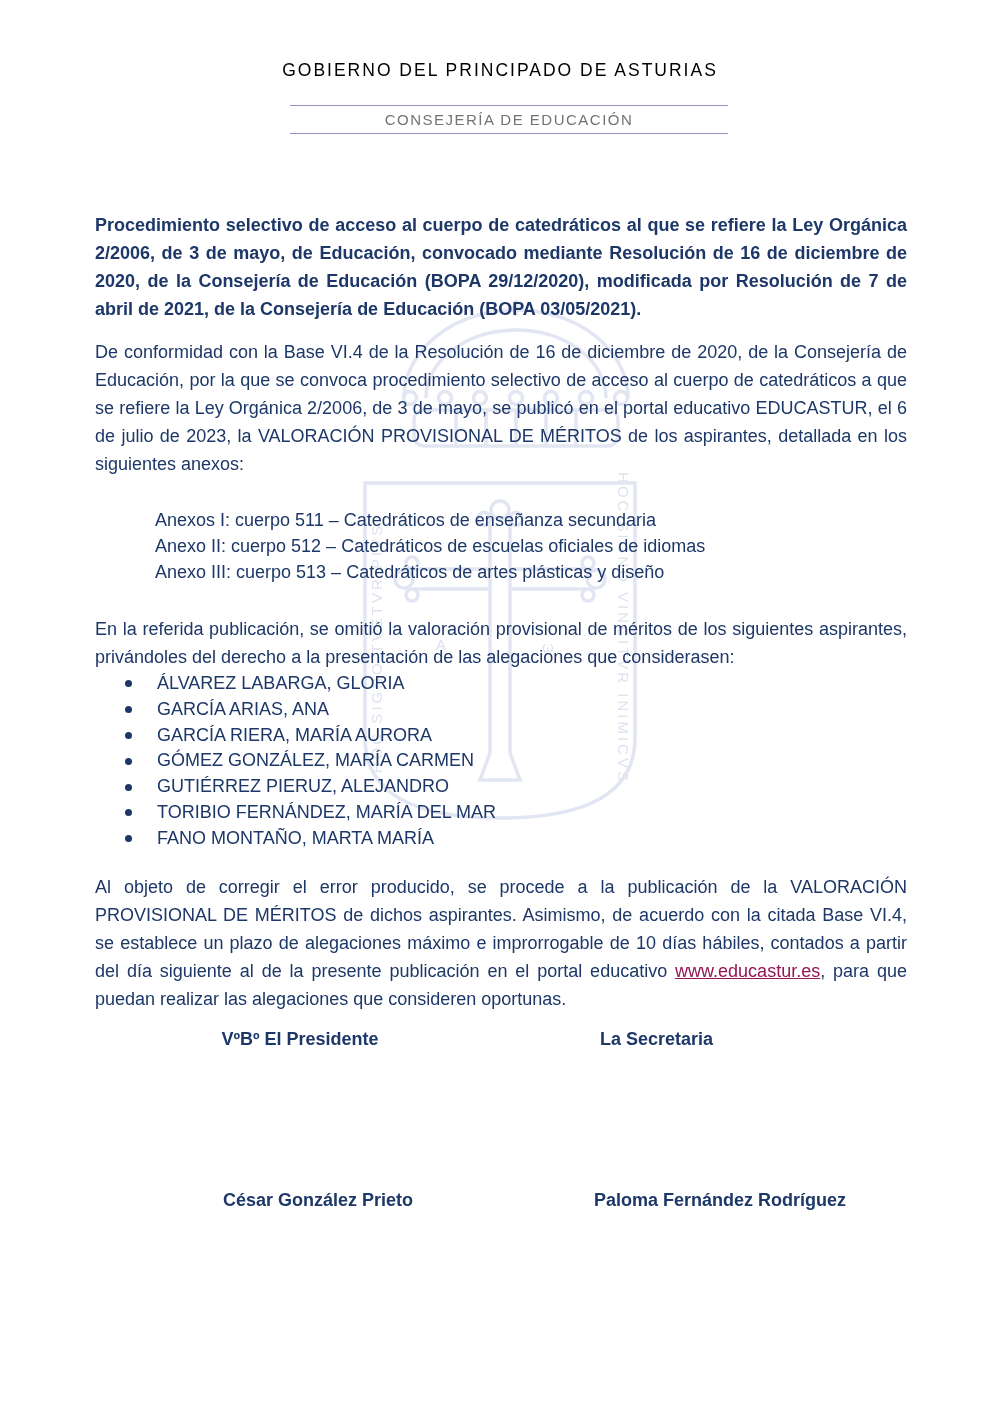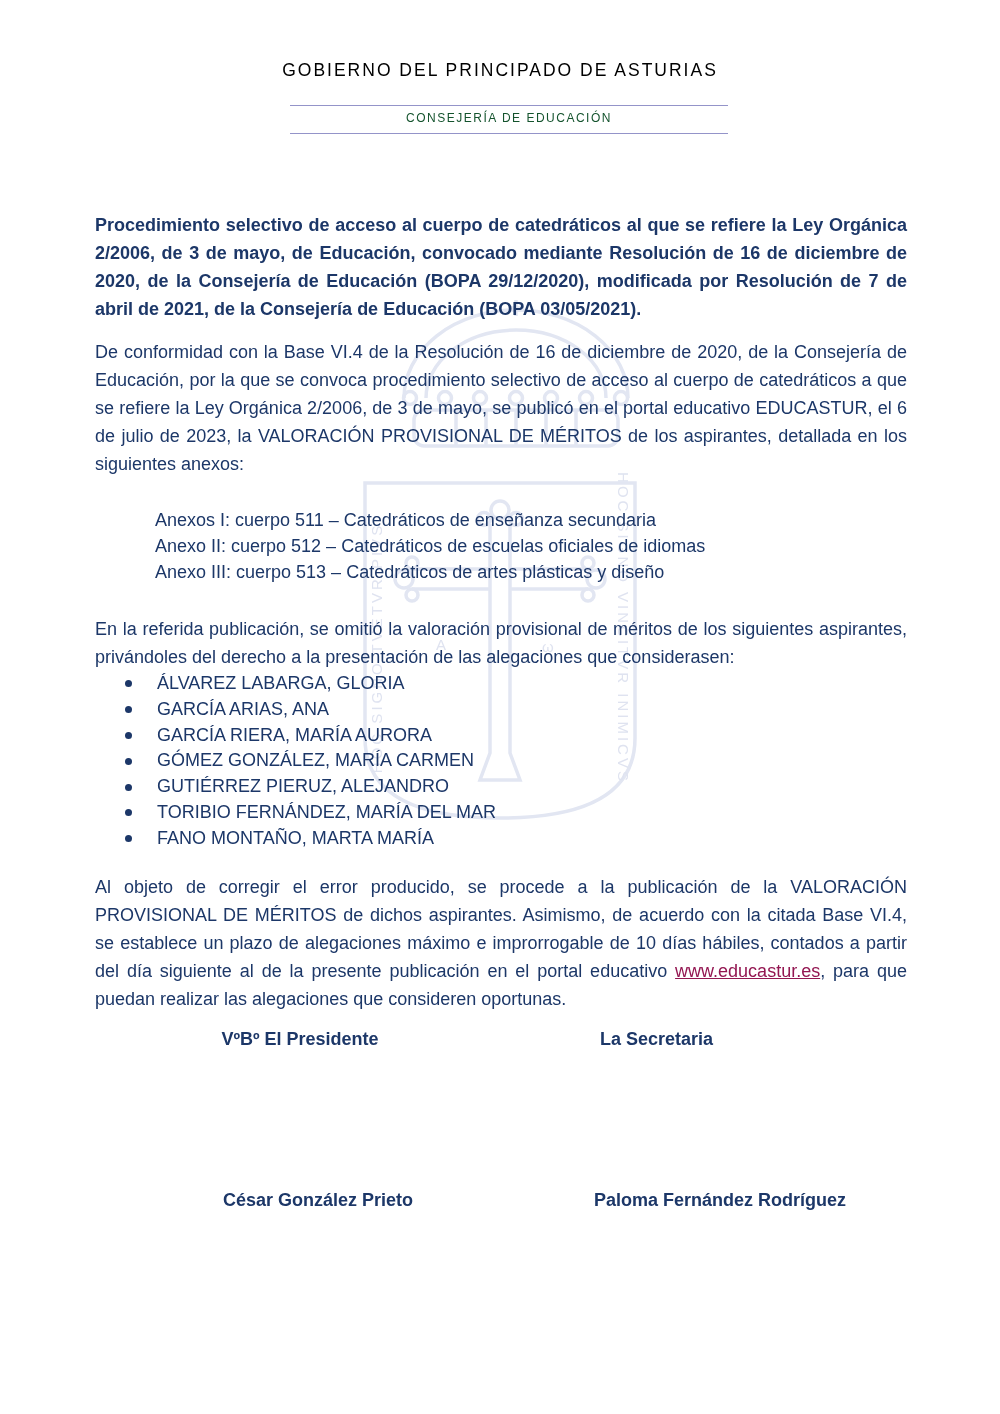--- a/index.html
+++ b/index.html
@@ -29,22 +29,22 @@
     position: absolute;
     left: 290px; width: 438px;
     border-top: 1.5px solid #9494c9;
   }
   .hrule.top { top: 105px; }
   .hrule.bottom { top: 133px; }
   .dept-header {
     position: absolute;
     top: 111px; left: 290px; width: 438px;
     text-align: center;
-    color: #14532d;
-    font-size: 12px;
+    color: #737373;
+    font-size: 15px;
     letter-spacing: 1.5px;
     font-weight: 500;
   }
 
   
   .watermark {
     position: absolute;
     top: 298px; left: 330px;
     width: 340px; height: 545px;
     pointer-events: none;

